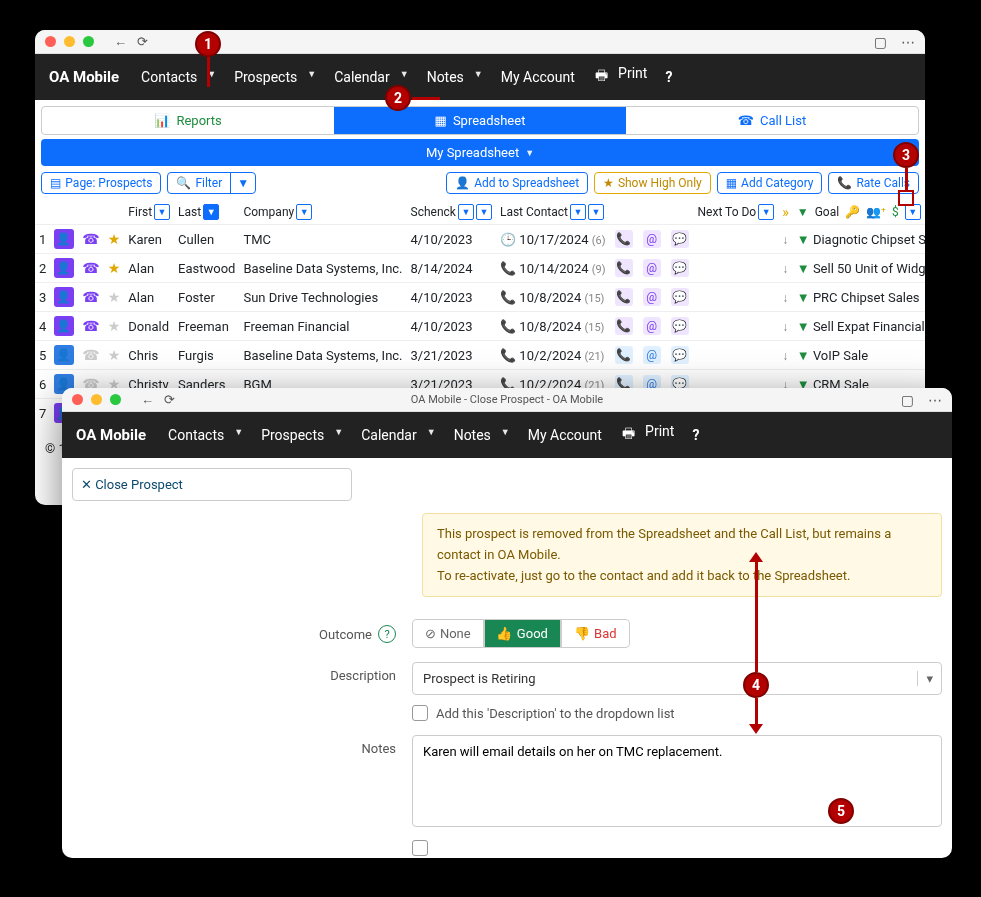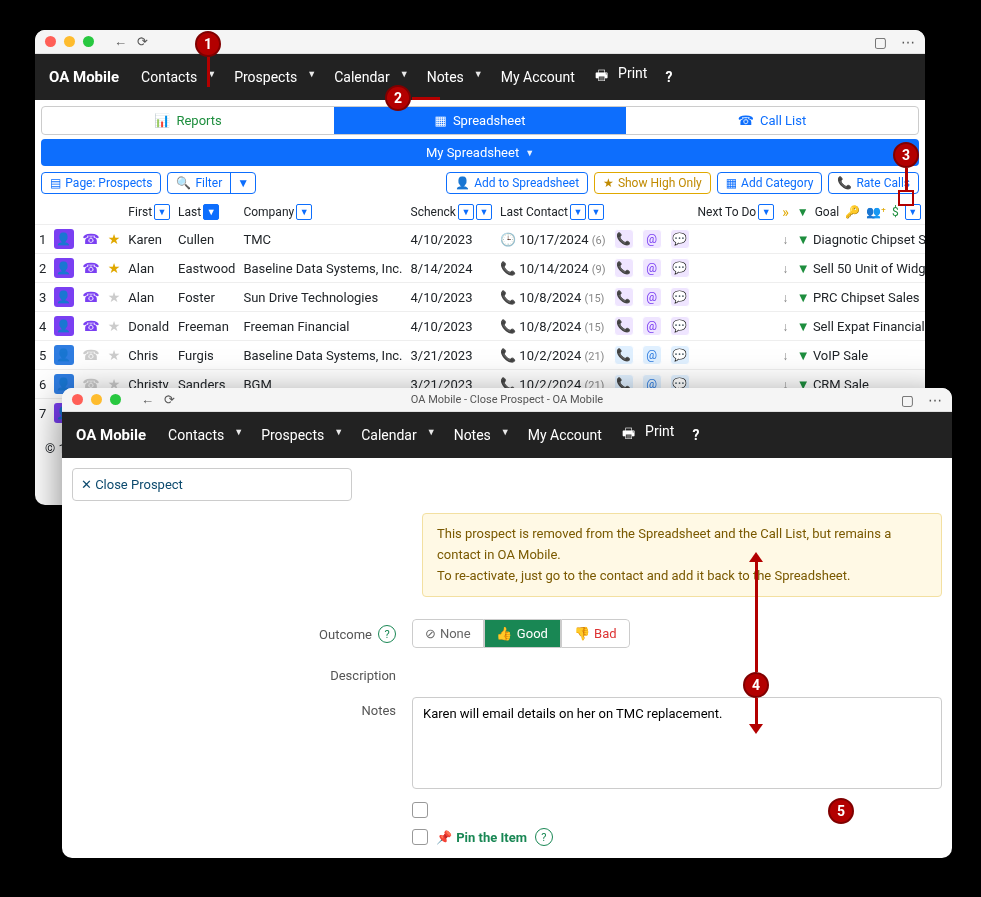--- a/index.html
+++ b/index.html
@@ -437,20 +437,27 @@
         <div class="seg-bad">
             <span>👎</span>
             <span>Bad</span>
           </div>
       </div>
     </div>
   </div>
 
   <div class="form-row">
     <div class="form-label">Description</div>
+    <div class="form-ctrl">
+      <div class="dropdown">Prospect is Retiring</div>
+      <div class="checkbox-row">
+        <div class="chk"></div>
+        <span>Add this 'Description' to the dropdown list</span>
+      </div>
+    </div>
   </div>
 
   <div class="form-row">
     <div class="form-label">Notes</div>
     <div class="form-ctrl">
       <textarea class="notesbox" style="">Karen will email details on her on TMC replacement.</textarea>
       <div class="checkbox-row">
         <div class="chk"></div>
       </div>
       <div class="checkbox-row">

